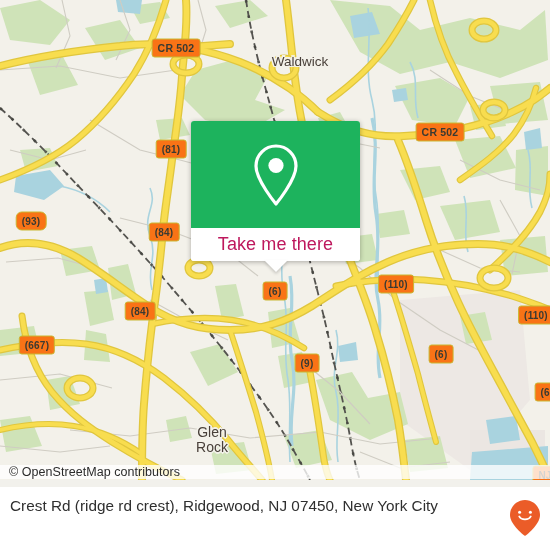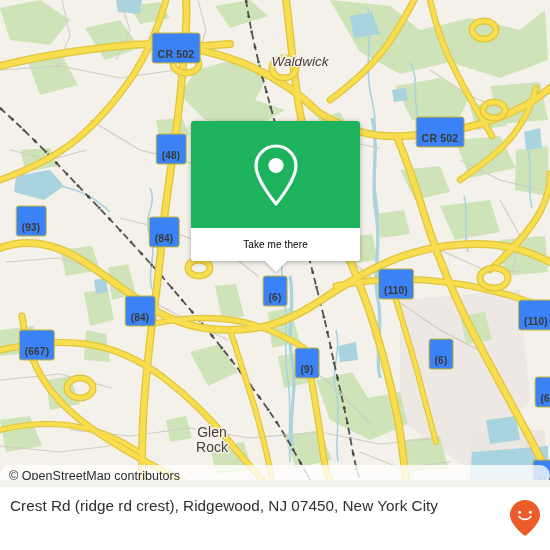--- a/index.html
+++ b/index.html
@@ -24,30 +24,30 @@
     left: 0; top: 0;
     width: 550px; height: 480px;
     background: #f3f1ea;
     overflow: hidden;
   }
   #map svg { display: block; }
 
   
   .shield {
     position: absolute;
-    background: #3b82f6;
+    background: #f97316;
     border: 1.3px solid #c9b832;
     border-radius: 3px;
     color: #3a3a32;
     font-family: "Liberation Sans", sans-serif;
     font-size: 10px;
     font-weight: 700;
     letter-spacing: .2px;
     line-height: 13px;
-    padding: 14px 5px 2px 5px;
+    padding: 2px 5px 2px 5px;
     white-space: nowrap;
     transform: translate(-50%, -50%);
     box-sizing: border-box;
   }
   .shield.wide { font-size: 10.5px; }
 
   
   .place {
     position: absolute;
     color: #49403a;
@@ -80,44 +80,43 @@
     align-items: center;
     justify-content: center;
   }
   #popup-label {
     height: 33px;
     background: #ffffff;
     border-radius: 0 0 3px 3px;
     display: flex;
     align-items: center;
     justify-content: center;
-    color: #000000;
-    font-size: 10px;
+    color: #be185d;
+    font-size: 18px;
     letter-spacing: .1px;
   }
   #popup-tail {
     position: absolute;
     left: 50%; bottom: -11px;
     transform: translateX(-50%);
     width: 0; height: 0;
     border-left: 12px solid transparent;
     border-right: 12px solid transparent;
     border-top: 12px solid #ffffff;
     filter: drop-shadow(0 2px 1.5px rgba(0,0,0,0.18));
   }
 
   
   #attrib {
     position: absolute;
     left: 0; top: 465px;
-    width: 550px; height: 21px;
+    width: 550px; height: 14px;
     background: rgba(255,255,255,0.78);
     display: flex;
     align-items: center;
-    border-radius: 11px;
   }
   #attrib span {
     color: #2b2b2b;
     font-size: 12.5px;
     padding-left: 9px;
     letter-spacing: .05px;
   }
 
   
   #footer {
@@ -338,36 +337,36 @@
           <ellipse cx="199" cy="268" rx="11" ry="8"></ellipse>
           <ellipse cx="484" cy="30" rx="12" ry="9"></ellipse>
           <ellipse cx="494" cy="110" rx="11" ry="8"></ellipse>
         </g>
       </g>
     </svg>
 
     <div id="shield-layer">
         <div class="shield wide" style="left: 176px; top: 48px;">CR 502</div>
         <div class="shield wide" style="left: 440px; top: 132px;">CR 502</div>
-        <div class="shield" style="left: 171px; top: 149px;">(48)</div>
-        <div class="shield" style="left: 31px; top: 221px;">(93)</div>
+        <div class="shield" style="left: 171px; top: 149px;">(81)</div>
+        <div class="shield" style="left: 31px; top: 221px; border-radius: 6px;">(93)</div>
         <div class="shield" style="left: 164px; top: 232px;">(84)</div>
         <div class="shield" style="left: 140px; top: 311px;">(84)</div>
         <div class="shield" style="left: 37px; top: 345px; text-align: right;">(667)</div>
         <div class="shield" style="left: 275px; top: 291px;">(6)</div>
         <div class="shield" style="left: 396px; top: 284px;">(110)</div>
         <div class="shield" style="left: 536px; top: 315px;">(110)</div>
         <div class="shield" style="left: 441px; top: 354px;">(6)</div>
         <div class="shield" style="left: 307px; top: 363px;">(9)</div>
         <div class="shield" style="left: 547px; top: 392px;">(6)</div>
         <div class="shield" style="left: 545px; top: 475px;">NJ</div>
       </div>
 
     <div id="place-layer">
-        <div class="place" style="left: 300px; top: 61px; font-size: 13.5px; font-style: italic;">Waldwick</div>
+        <div class="place" style="left: 300px; top: 61px; font-size: 13.5px;">Waldwick</div>
         <div class="place" style="left: 212px; top: 440px; font-size: 14px;">Glen
 Rock</div>
       </div>
 
     <div id="popup">
       <div id="popup-green">
         <svg width="54" height="66" viewBox="0 0 54 66">
           <path d="M27 4 C16 4 7 13 7 24 C7 38 27 62 27 62 C27 62 47 38 47 24 C47 13 38 4 27 4 Z" fill="none" stroke="#ffffff" stroke-width="3.2" stroke-linejoin="round"></path>
           <circle cx="27" cy="23.5" r="7.6" fill="#ffffff"></circle>
         </svg>

